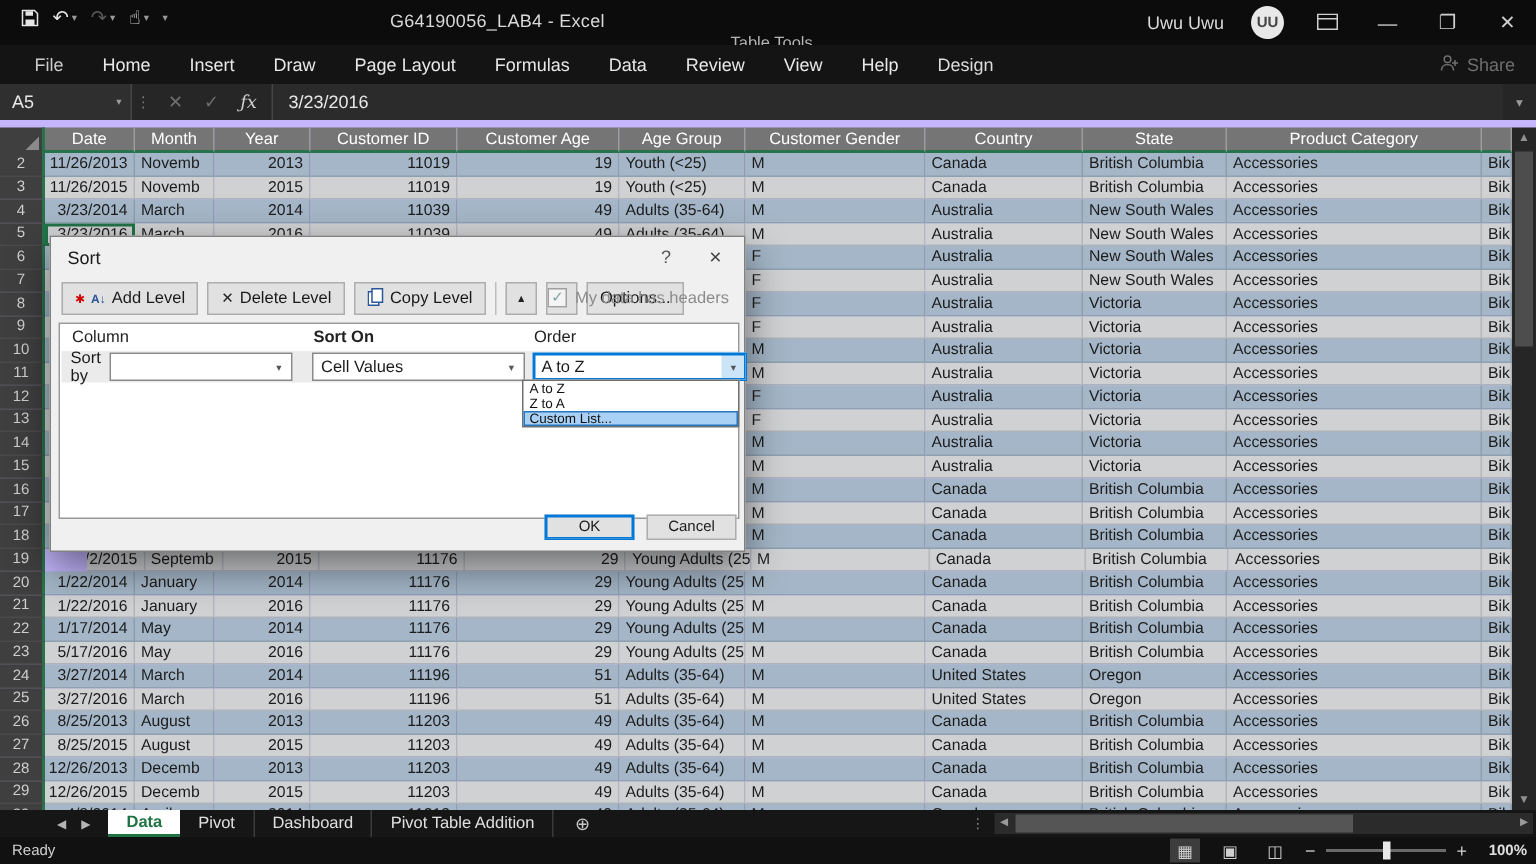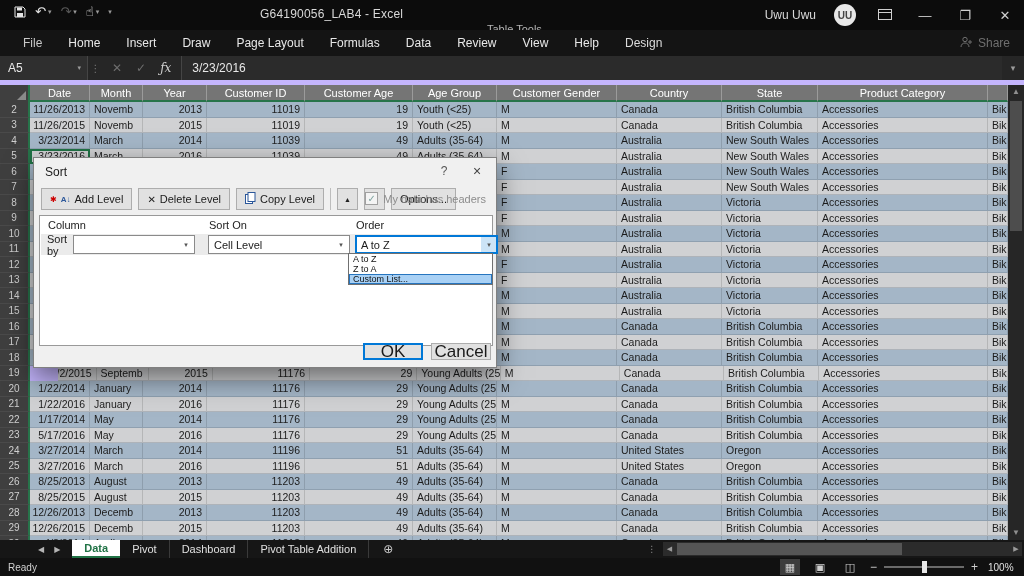--- a/index.html
+++ b/index.html
@@ -88,21 +88,21 @@
   .sortby { width:28px; padding-left:6px; font-size:11px; }
   .combo { height:19px; background:#fff; border:1px solid #8a8a8a; display:flex; align-items:center; position:absolute; top:19px; font-size:11px; }
   .combo .ctext { flex:1; padding-left:5px; overflow:hidden; white-space:nowrap; }
   .combo .carr { width:16px; height:100%; display:flex; align-items:center; justify-content:center; font-size:7px; color:#555; }
   .combo.focus { border:1px solid #0078d7; outline:1px solid #0078d7; outline-offset:-2px; }
   .combo.focus .carr { background:#cce4f7; }
   .ddlist { position:absolute; left:314px; top:95px; width:145px; background:#fff; border:1px solid #707070; z-index:30; }
   .dditem { height:10px; font-size:9px; display:flex; align-items:center; padding-left:4px; color:#111; line-height:10px; }
   .dditem.sel { background:#a9d1f5; outline:1px solid #2675bf; outline-offset:-1px; }
   .dlg-foot { position:absolute; right:5px; bottom:7px; display:flex; gap:8px; }
-  .fbtn2 { width:60px; height:17px; background:#e1e1e1; border:1px solid #adadad; font-size:17px;
+  .fbtn2 { width:60px; height:17px; background:#e1e1e1; border:1px solid #adadad; font-size:10px;
            display:flex; align-items:center; justify-content:center; color:#1a1a1a; }
   .fbtn2.primary { border:1px solid #0078d7; outline:1px solid #0078d7; outline-offset:-2px; }
 
   
   .sheetbar { position:absolute; left:0; top:540px; width:1024px; height:18px; background:#161616; display:flex; align-items:center; }
   .nav-arrows { display:flex; gap:10px; padding:0 12px 0 38px; color:#b5b5b5; font-size:8px; }
   .stab { height:18px; display:flex; align-items:center; padding:0 12px; color:#e0e0e0; font-size:11px; border-right:1px solid #3a3a3a; }
   .stab.active { background:#ffffff; color:#217346; font-weight:bold; border-bottom:2px solid #217346; border-right:none; }
   .newsheet { color:#c9c9c9; font-size:12px; padding:0 14px; }
   .tabgrip { color:#8a8a8a; font-size:9px; letter-spacing:-1px; margin-left:240px; }
@@ -113,21 +113,21 @@
   
   .statusbar { position:absolute; left:0; top:558px; width:1024px; height:18px; background:#111; display:flex; align-items:center; }
   .ready { color:#d0d0d0; font-size:10px; padding-left:8px; }
   .sb-right { position:absolute; right:6px; display:flex; align-items:center; gap:10px; }
   .view-ico { width:20px; height:16px; color:#cfcfcf; font-size:11px; display:flex; align-items:center; justify-content:center; }
   .view-ico.active { background:#3d3d3d; }
   .zoomctl { display:flex; align-items:center; gap:7px; color:#cfcfcf; }
   .zminus,.zplus { font-size:12px; color:#cfcfcf; }
   .ztrack { position:relative; width:80px; height:2px; background:#6a6a6a; }
   .zthumb { position:absolute; left:38px; top:-5px; width:5px; height:12px; background:#e8e8e8; }
-  .zval { font-size:10px; color:#e0e0e0; width:30px; text-align:left; }
+  .zval { font-size:10px; color:#e0e0e0; width:30px; text-align:right;font-weight:bold; }
 </style>
 </head>
 <body>
 
 <div class="app">
 
   <div class="titlebar">
     <div class="qat">
       <span class="qbtn">
         <svg width="12" height="12" viewBox="0 0 12 12">
@@ -674,31 +674,31 @@
         </div>
       <div class="dbtn">Options...</div>
     </div>
     <div class="hdr-check">
       <span class="cbox">✓</span>
       <span>My data has headers</span>
     </div>
 
     <div class="listbox">
       <span class="lb-head" style="left:8px;">Column</span>
-      <span class="lb-head" style="left:169px;">Sort On</span>
+      <span class="lb-head" style="left:169px;font-weight:bold;">Sort On</span>
       <span class="lb-head" style="left:316px;">Order</span>
       <div class="lb-row">
         <span class="sortby">Sort by</span>
       </div>
       <div class="combo" style="left:33px; width:122px;">
         <span class="ctext"></span>
         <span class="carr">▾</span>
       </div>
       <div class="combo" style="left:168px; width:142px;">
-        <span class="ctext">Cell Level</span>
+        <span class="ctext">Cell Values</span>
         <span class="carr">▾</span>
       </div>
       <div class="combo focus" style="left:315px; width:143px;">
         <span class="ctext">A to Z</span>
         <span class="carr">▾</span>
       </div>
     </div>
 
     <div class="ddlist" id="order-ddlist">
         <div class="dditem">A to Z</div>

